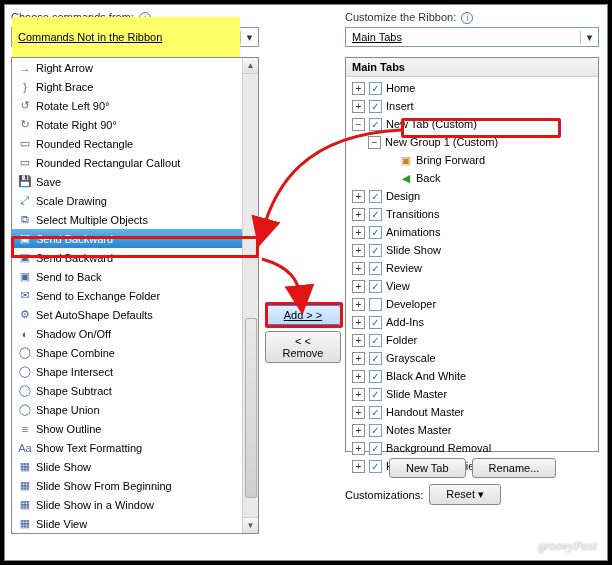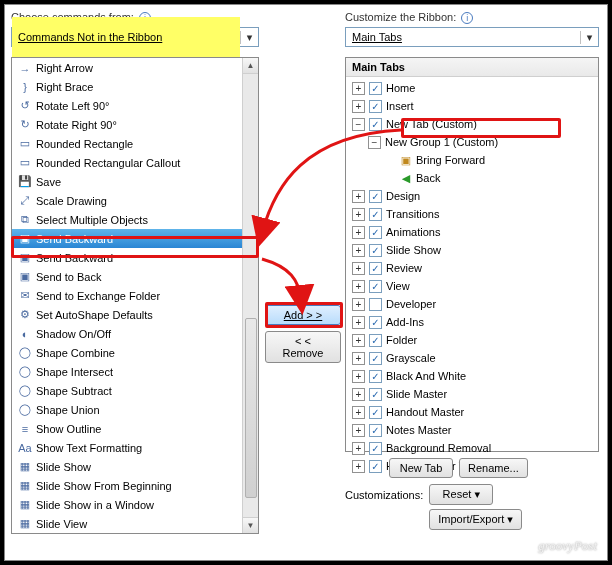--- a/index.html
+++ b/index.html
@@ -133,21 +133,21 @@
     left: 260px;
     top: 300px;
     width: 76px;
     display: flex;
     flex-direction: column;
     gap: 6px;
   }
   .btn {
     border: 1px solid #8a8a8a;
     background: linear-gradient(#f7f7f7,#e1e1e1);
-    padding: 3px 8px;
+    padding: 3px 16px;
     font-size: 11px;
     text-align: center;
     cursor: pointer;
     border-radius: 3px;
     min-width: 64px;
   }
   .btn.active-add {
     background: linear-gradient(#dfefff,#b9dcfb);
     border-color: #4a7bbf;
     text-decoration: underline;
@@ -502,24 +502,20 @@
 
   <div class="bottom-btns">
     <div class="btn-row">
       <div class="btn">New Tab</div>
       <div class="btn">Rename...</div>
     </div>
     <div class="cust-row">
       <span>Customizations:</span>
       <div class="btn">Reset ▾</div>
     </div>
-    <div class="cust-row">
-      <span style="visibility:hidden">Customizations:</span>
-      <div class="btn">Import/Export ▾</div>
-    </div>
   </div>
 
   <div class="annot" style="left:6px; top:231px; width:248px; height:22px;"></div>
   <div class="annot" style="left:260px; top:297px; width:78px; height:26px;"></div>
   <div class="annot" style="left:396px; top:113px; width:160px; height:20px;"></div>
 
   <svg class="arrow-svg" style="left:0;top:0;" width="604" height="557">
     <defs>
       <marker id="ah" markerWidth="10" markerHeight="10" refX="5" refY="5" orient="auto">
         <path d="M0,0 L10,5 L0,10 Z" fill="#e01414"></path>

